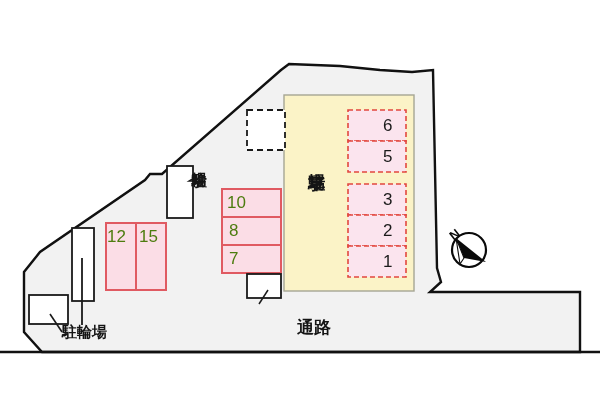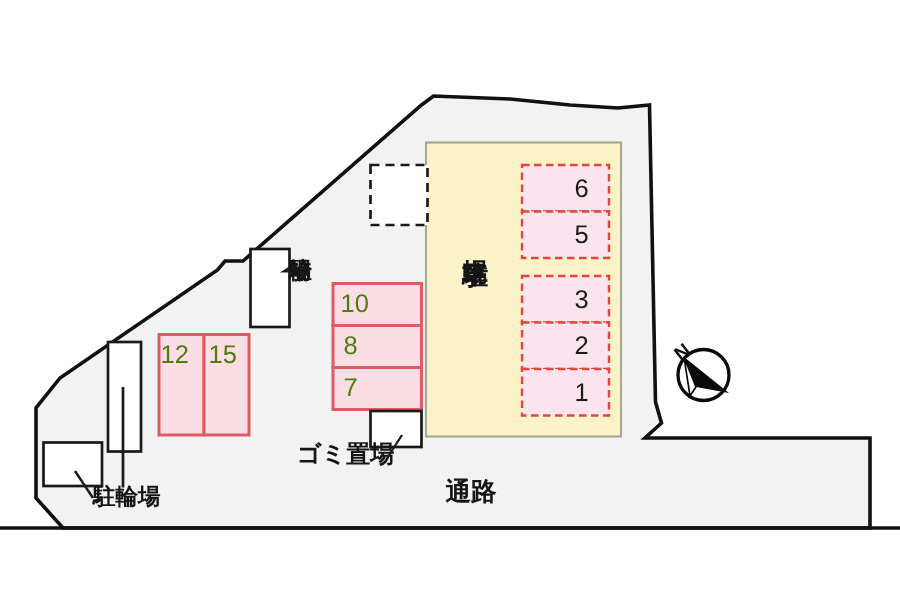--- a/index.html
+++ b/index.html
@@ -130,19 +130,18 @@
   <div class="unit-num" style="left:229px; top:222px;">8</div>
   <div class="unit-num" style="left:229px; top:250px;">7</div>
 
   <div class="unit-num" style="left:107px; top:228px;">12</div>
   <div class="unit-num" style="left:139px; top:228px;">15</div>
 
   <div class="lbl lbl-v" style="left:192px; top:160px; font-size:15px; font-weight:700;">駐輪場</div>
 
   <div class="lbl" style="left:62px; top:324px; font-size:15px; font-weight:700;">駐輪場</div>
 
-  <div class="lbl" style="left:198px; top:296px; font-size:16px; font-weight:700;">ゴミ置場</div>
 
   <div class="lbl" style="left:297px; top:319px; font-size:17px; font-weight:700;">通路</div>
 
   <div class="compass-n" style="left:450px; top:227px;">N</div>
 
 </div>
 
 </body></html>

